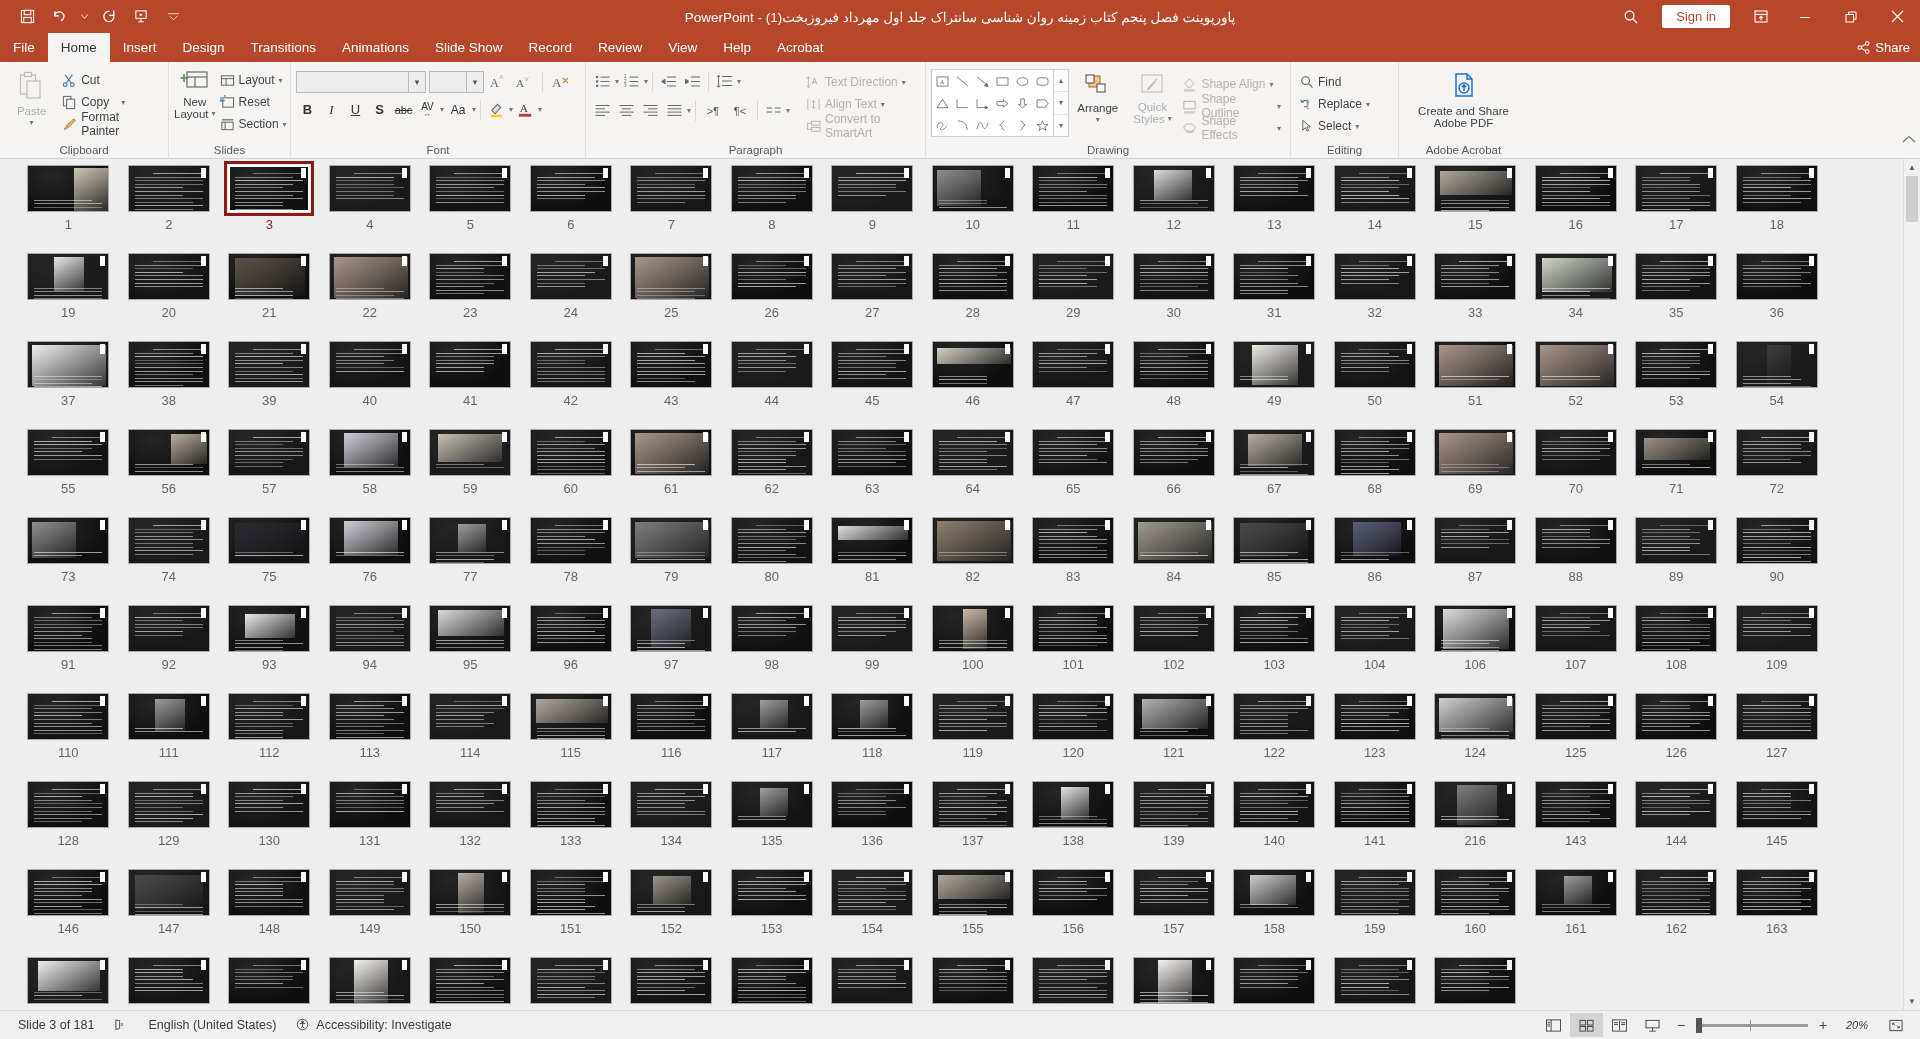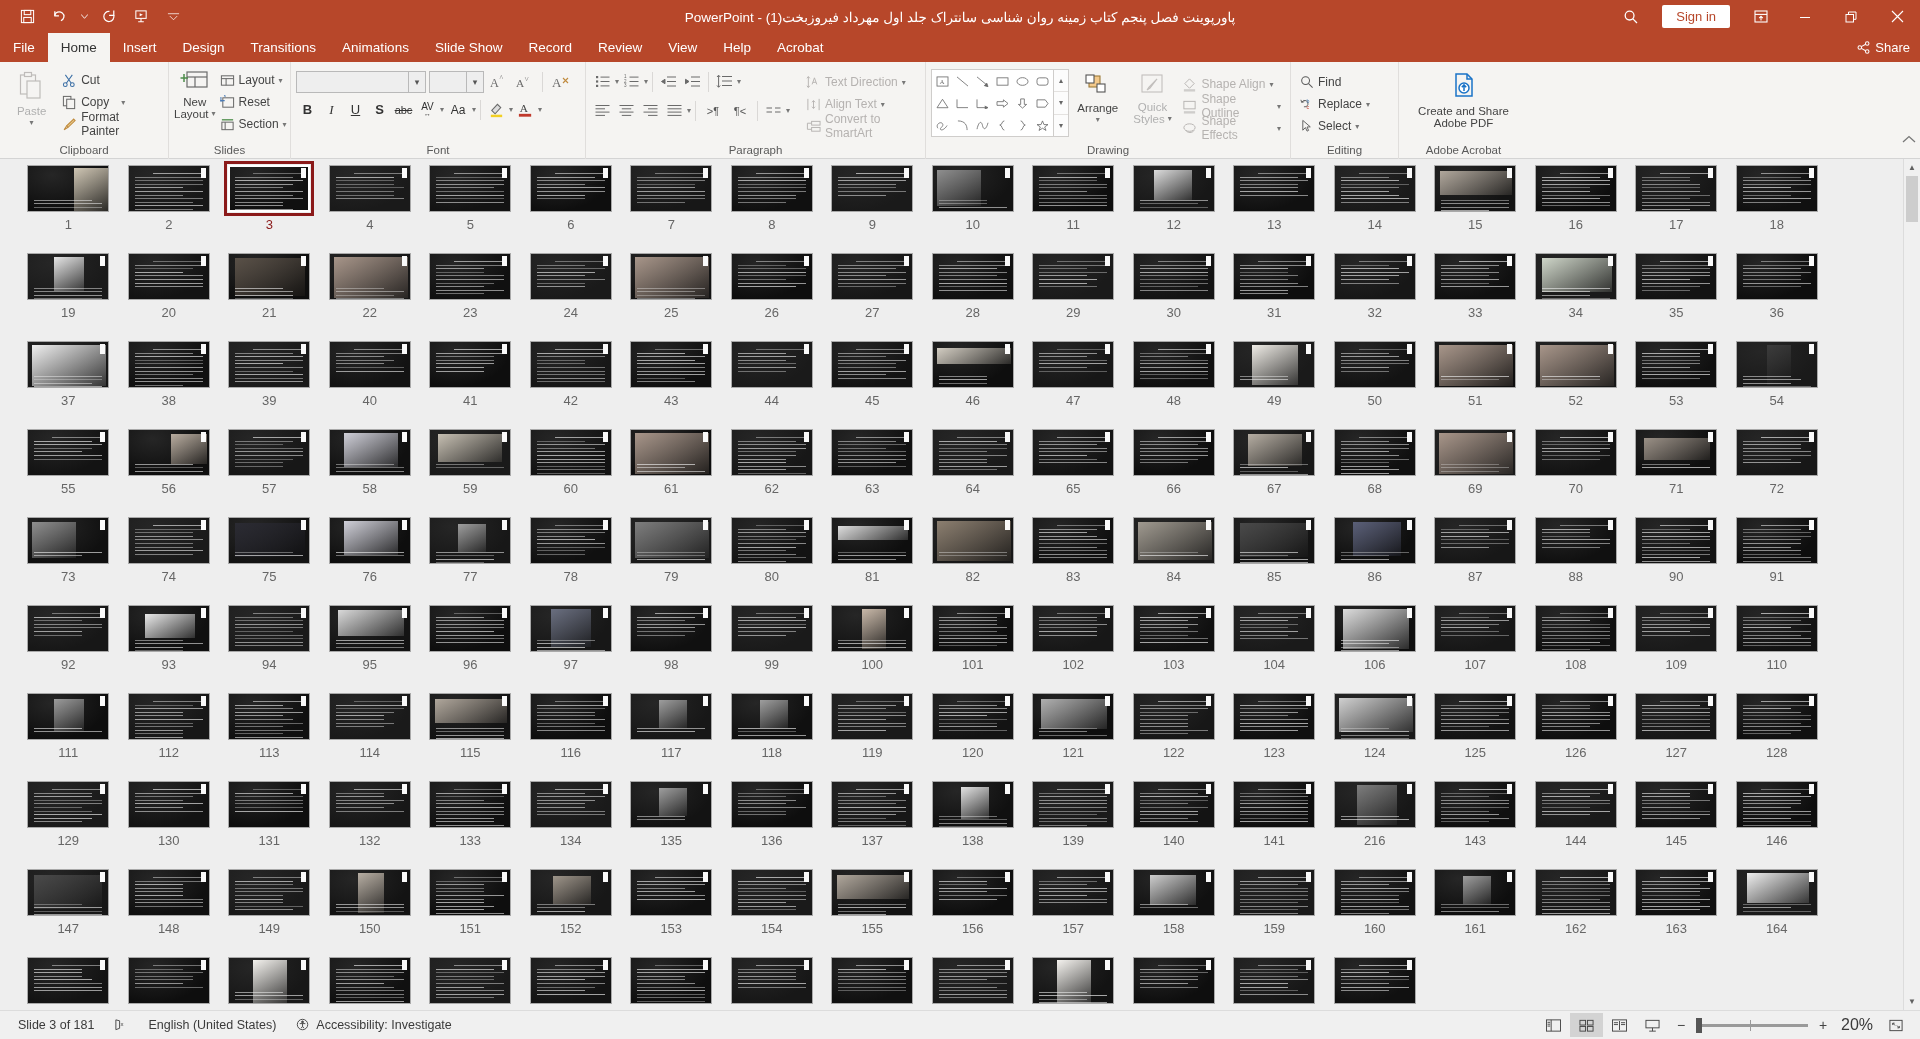--- a/index.html
+++ b/index.html
@@ -290,21 +290,21 @@
   }
   #zoom-handle {
     position: absolute; left: 0; top: -6px;
     width: 6px; height: 15px; background: #555;
   }
   #zoom-mid {
     position: absolute; left: 54px; top: -4px;
     width: 1px; height: 11px; background: #9a9a9a;
   }
   .zbtn { font-size: 14px; color: #444; width: 16px; text-align:center; }
-  #zoom-pct { width: 44px; text-align: center; font-size: 16px; }
+  #zoom-pct { width: 44px; text-align: center; font-size: 11px; font-style: italic; }
 </style>
 </head>
 <body>
 
 <div id="titlebar">
   <div id="qat">
     <div class="qat-btn" title="Save">
       <svg width="15" height="15" viewBox="0 0 16 16" fill="none" stroke="#fff" stroke-width="1.1">
         <rect x="1.5" y="1.5" width="13" height="13"></rect>
           <rect x="4.5" y="1.5" width="7" height="4.5"></rect>
@@ -2034,20 +2034,35 @@
           <div class="tline s" style="top: 14.2px; opacity: 0.69;"></div>
           <div class="tline s" style="top: 17.8px; opacity: 0.47;"></div>
           <div class="tline" style="top: 21.4px; opacity: 0.88;"></div>
           <div class="tline" style="top: 25px; opacity: 0.71;"></div>
           <div class="tline m" style="top: 28.6px; opacity: 0.67;"></div>
           <div class="tbadge"></div>
         </div>
         <div class="slide-num">88</div>
       </div>
       <div class="slide-cell">
+        <div class="thumb" style="background: radial-gradient(at 30% 20%, rgb(38, 38, 38) 0%, rgb(26, 26, 26) 70%);">
+          <div class="tline" style="top: 7px; opacity: 0.46; left: 24px; right: 8px;"></div>
+          <div class="tline s" style="top: 10.6px; opacity: 0.68;"></div>
+          <div class="tline m" style="top: 14.2px; opacity: 0.51;"></div>
+          <div class="tline s" style="top: 17.8px; opacity: 0.64;"></div>
+          <div class="tline m" style="top: 21.4px; opacity: 0.55;"></div>
+          <div class="tline m" style="top: 25px; opacity: 0.77;"></div>
+          <div class="tline s" style="top: 28.6px; opacity: 0.87;"></div>
+          <div class="tline s" style="top: 32.2px; opacity: 0.87;"></div>
+          <div class="tline" style="top: 35.8px; opacity: 0.57;"></div>
+          <div class="tbadge"></div>
+        </div>
+        <div class="slide-num">89</div>
+      </div>
+      <div class="slide-cell">
         <div class="thumb" style="background: radial-gradient(at 30% 20%, rgb(38, 38, 38) 0%, rgb(19, 19, 19) 70%);">
           <div class="tline m" style="top: 7px; opacity: 0.84; left: 24px; right: 8px;"></div>
           <div class="tline s" style="top: 10.6px; opacity: 0.47;"></div>
           <div class="tline" style="top: 14.2px; opacity: 0.91;"></div>
           <div class="tline" style="top: 17.8px; opacity: 0.9;"></div>
           <div class="tline" style="top: 21.4px; opacity: 0.67;"></div>
           <div class="tline s" style="top: 25px; opacity: 0.53;"></div>
           <div class="tline" style="top: 28.6px; opacity: 0.88;"></div>
           <div class="tline" style="top: 32.2px; opacity: 0.49;"></div>
           <div class="tline" style="top: 35.8px; opacity: 0.64;"></div>

